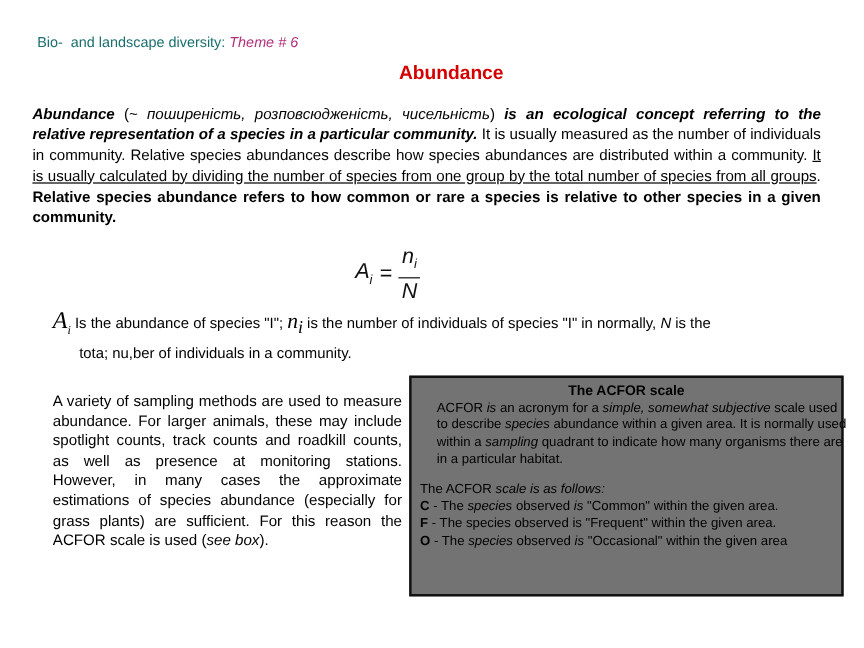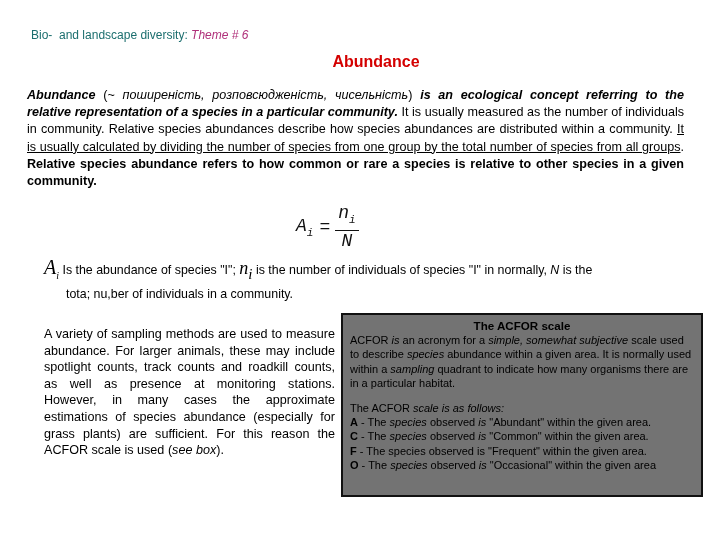--- a/index.html
+++ b/index.html
@@ -44,21 +44,21 @@
       text-align: justify;
     }
     .intro .b { font-weight: bold; }
     .intro .bi { font-weight: bold; font-style: italic; }
     .intro .i { font-style: italic; }
     .intro .u { text-decoration: underline; }
     .formula {
       position: absolute;
       left: 296px;
       top: 203px;
-      font-family: Liberation Mono, monospace;
+      font-family: Liberation Sans, sans-serif;
       font-style: italic;
       font-size: 18px;
       display: flex;
       align-items: center;
       color: #111;
     }
     .formula .lhs { margin-right: 6px; }
     .formula .lhs sub { font-size: 11px; }
     .formula .eq { font-style: normal; margin-right: 5px; }
     .frac {
@@ -113,21 +113,21 @@
       line-height: 14.2px;
       padding: 0;
     }
     .acfor-box .box-title {
       text-align: center;
       font-weight: bold;
       font-size: 11.6px;
       margin-top: 4px;
     }
     .acfor-box .box-desc {
-      margin: 0 0 0 7px;
+      margin: 0 0 0 21px;
       width: 345px;
     }
     .acfor-box .box-desc .it { font-style: italic; }
     .acfor-box .scale-intro {
       margin: 11px 0 0 7px;
     }
     .acfor-box .scale-intro .it { font-style: italic; }
     .acfor-box .scale-list {
       list-style: none;
       margin: 0 0 0 7px;
@@ -160,18 +160,17 @@
   <div class="line2">tota; nu,ber of individuals in a community.</div>
 </div>
 
 <div class="methods"><span>A variety of sampling methods are used to measure abundance. For larger animals, these may include spotlight counts, track counts and roadkill counts, as well as presence at monitoring stations. However, in many cases the approximate estimations of species abundance (especially for grass plants) are sufficient. For this reason the ACFOR scale is used (</span><span class="it">see box</span><span>).</span></div>
 
 <div class="acfor-box">
   <div class="box-title">The ACFOR scale</div>
   <div class="box-desc"><span>ACFOR </span><span class="it">is</span><span> an acronym for a </span><span class="it">simple, somewhat subjective</span><span> scale used to describe </span><span class="it">species</span><span> abundance within a given area. It is normally used within a </span><span class="it">sampling</span><span> quadrant to indicate how many organisms there are in a particular habitat.</span></div>
   <div class="scale-intro"><span>The ACFOR </span><span class="it">scale is as follows:</span></div>
   <ul class="scale-list">
-    <li><span class="letter">A</span><span> - The </span><span class="it">species</span><span> observed </span><span class="it">is</span><span> "Abundant" within the given area.</span></li>
     <li><span class="letter">C</span><span> - The </span><span class="it">species</span><span> observed </span><span class="it">is</span><span> "Common" within the given area.</span></li>
     <li><span class="letter">F</span><span> - The </span><span>species</span><span> observed </span><span>is</span><span> "Frequent" within the given area.</span></li>
     <li><span class="letter">O</span><span> - The </span><span class="it">species</span><span> observed </span><span class="it">is</span><span> "Occasional" within the given area</span></li>
   </ul>
 </div>
 
 </body></html>

